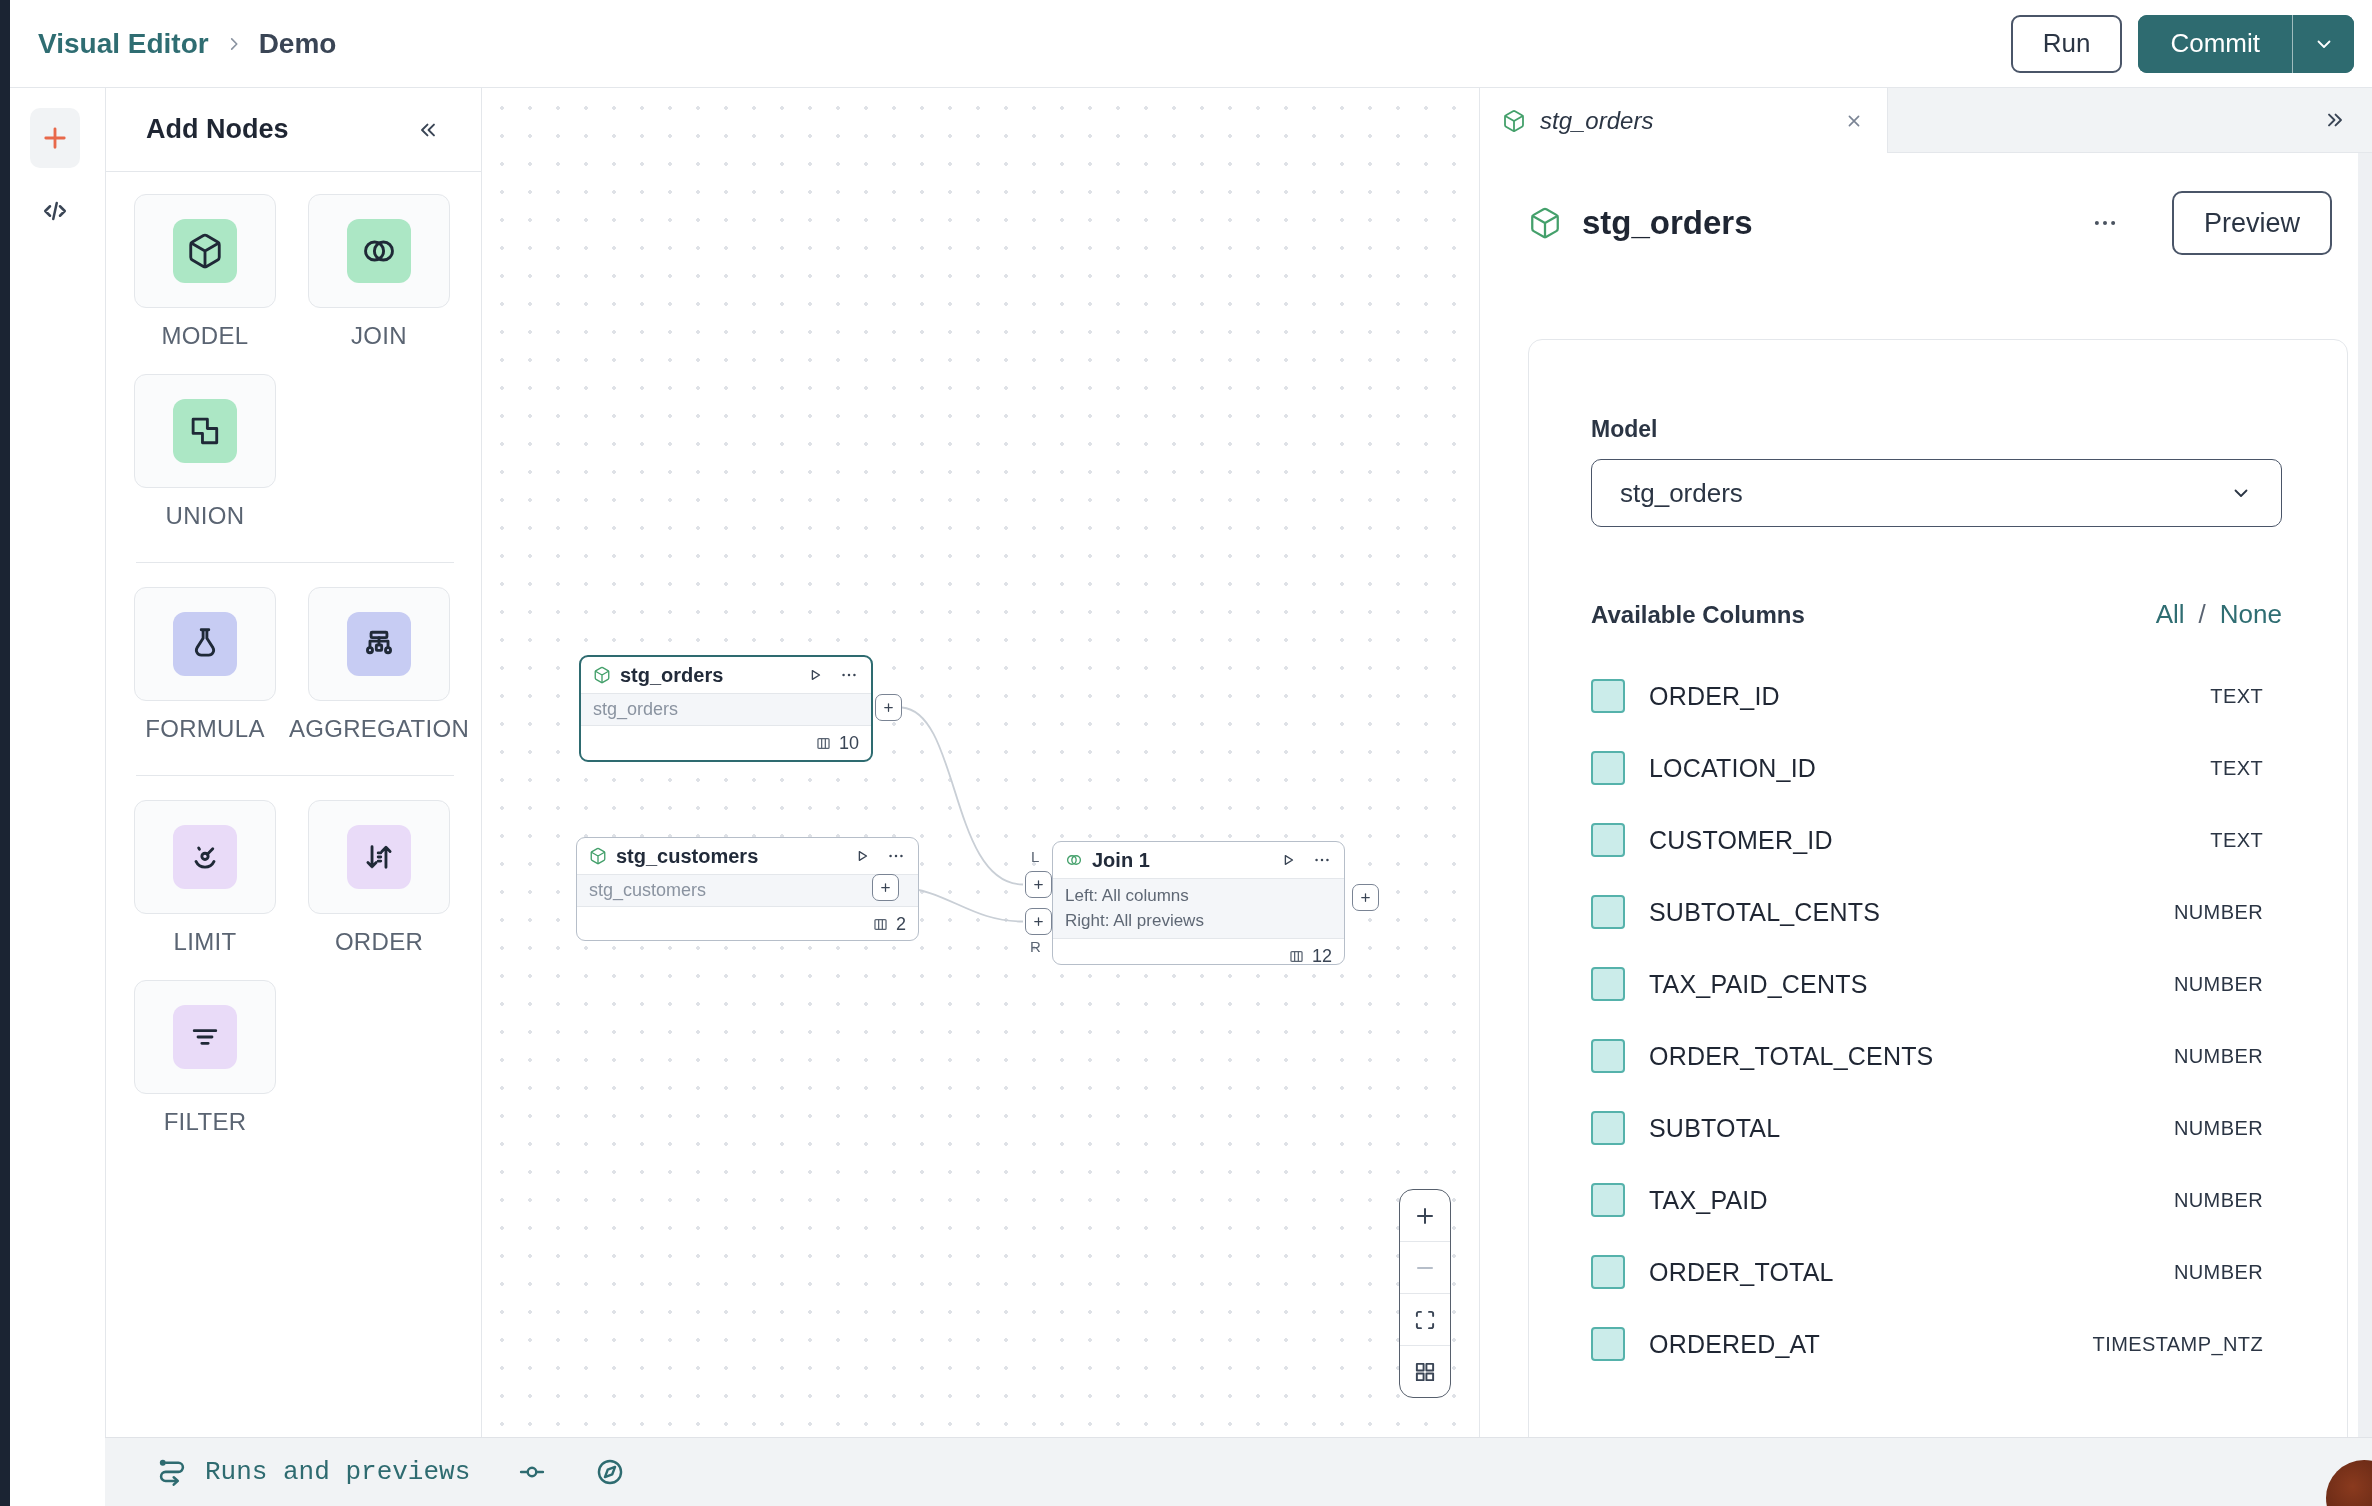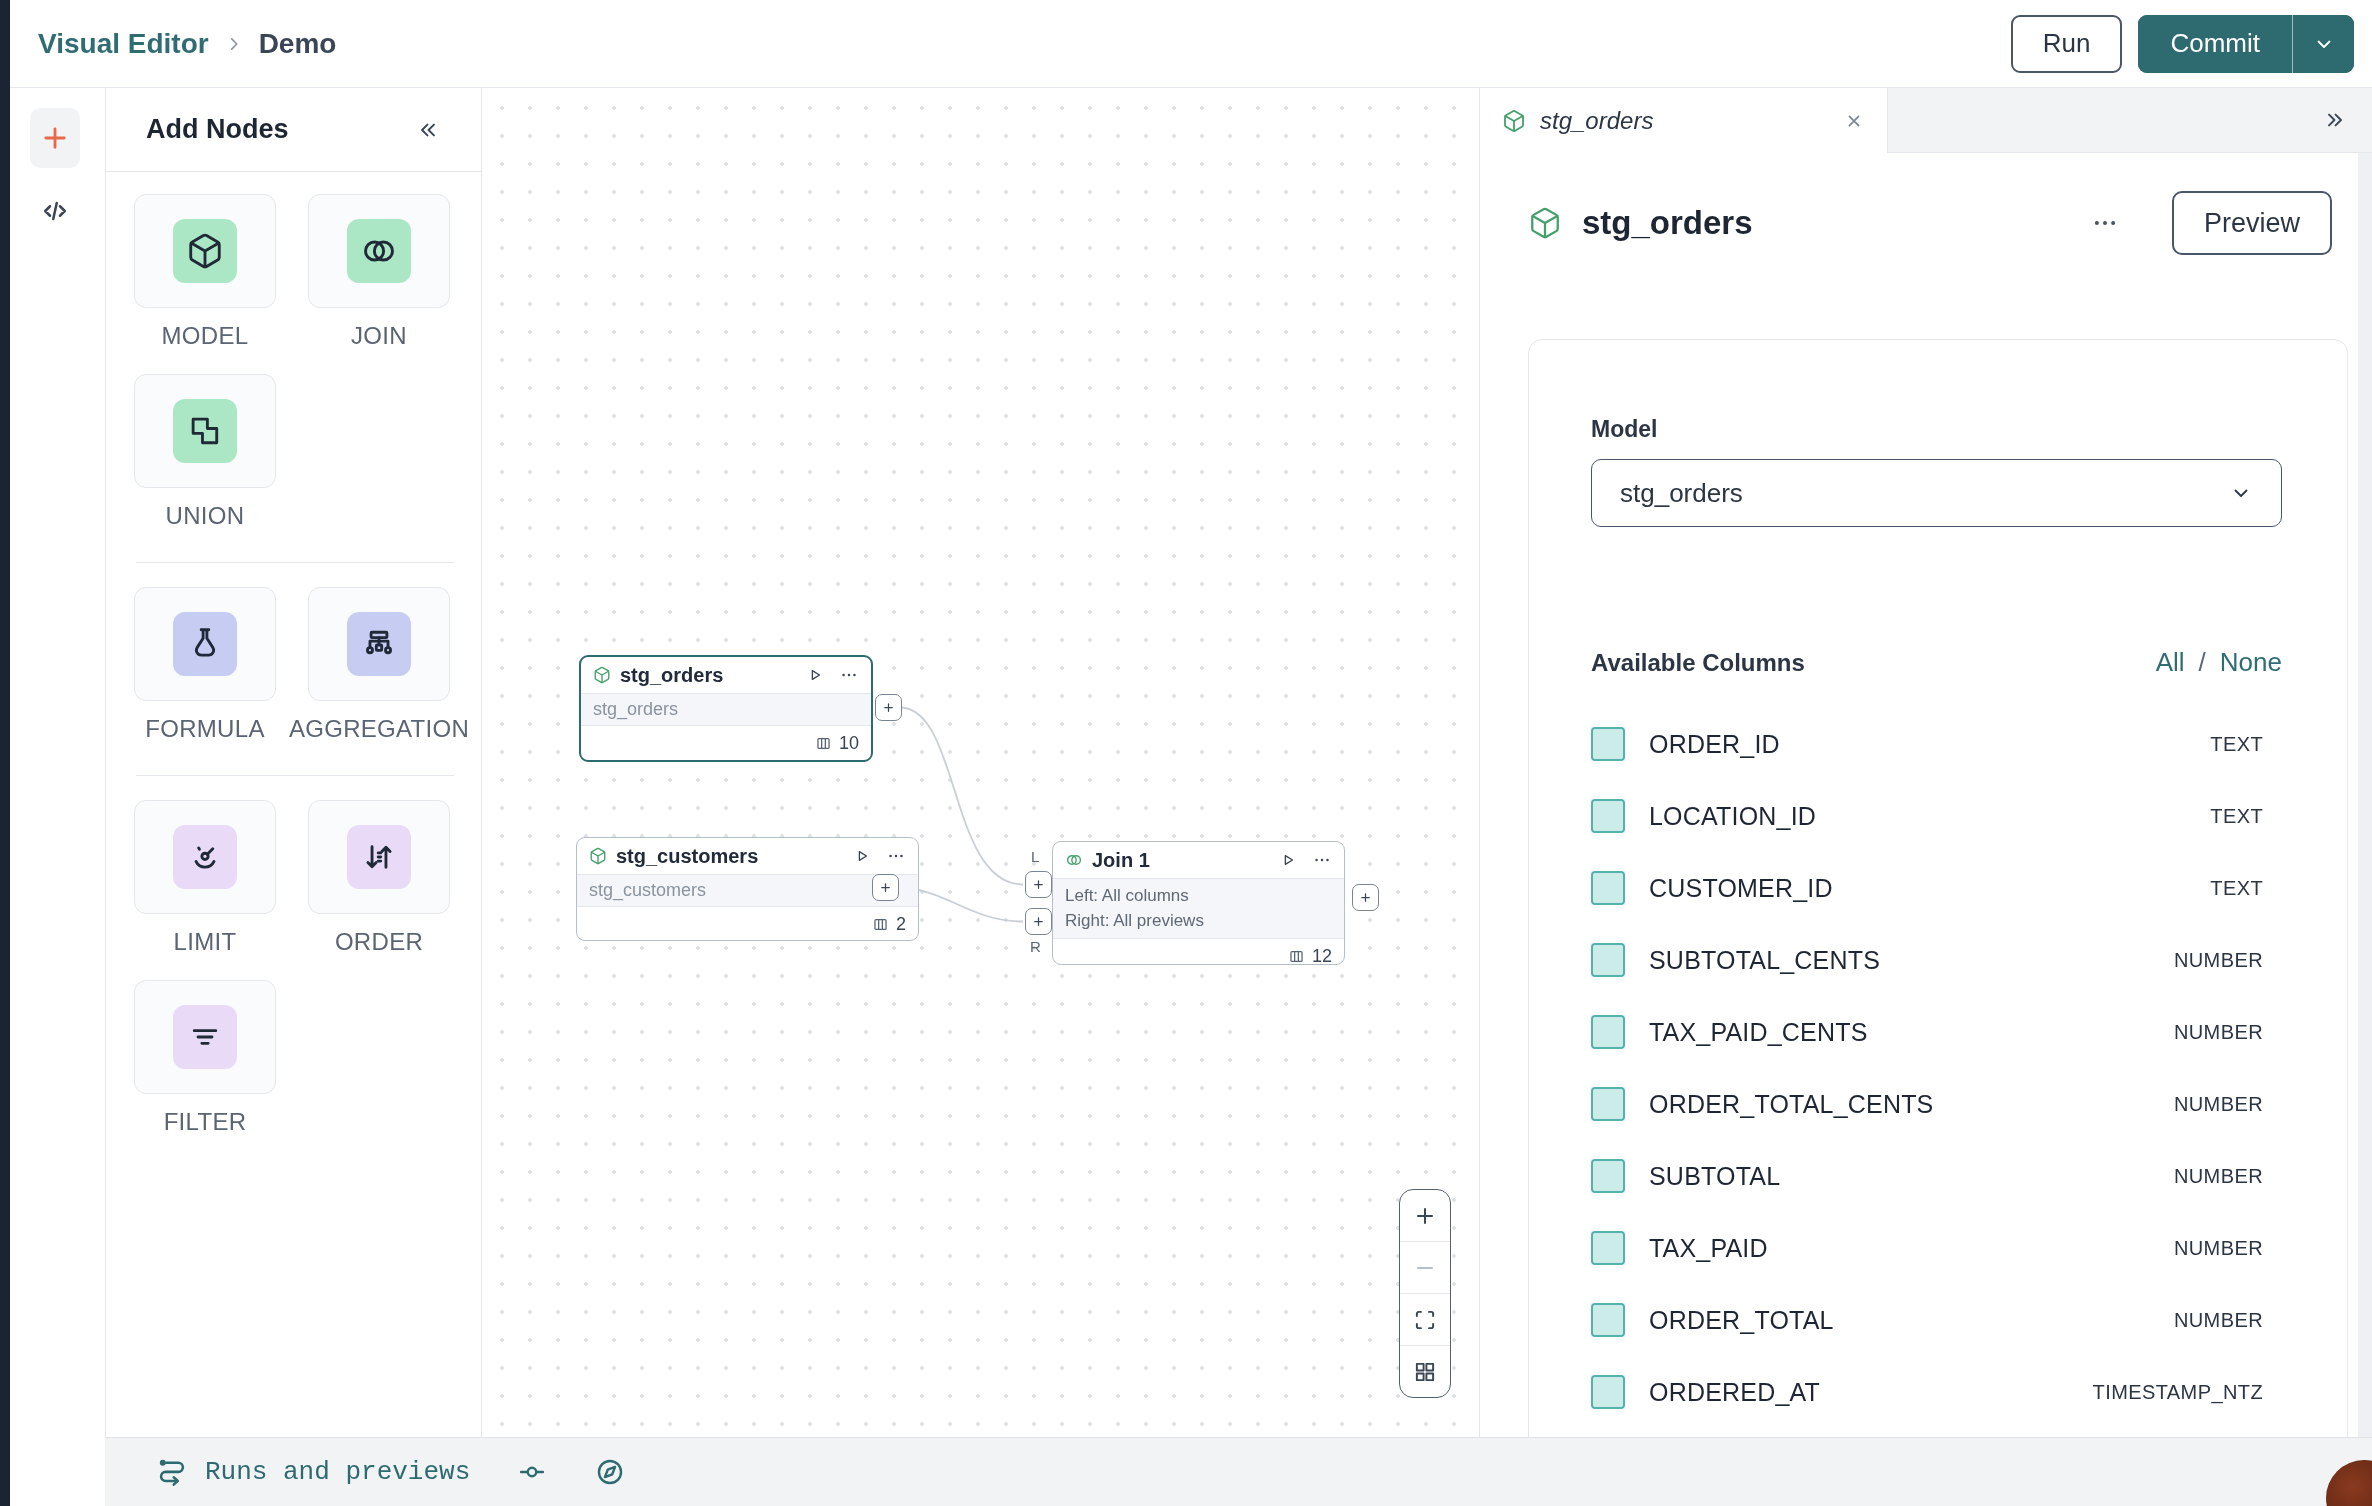--- a/index.html
+++ b/index.html
@@ -103,21 +103,21 @@
   .insp-menu{margin-left:auto;width:30px;height:30px;color:#4A5360;cursor:pointer;}
   .btn-preview{margin-left:32px;height:64px;padding:7px 30px;background:#fff;border:2px solid #4A5568;border-radius:10px;
                font-size:27px;color:#2B3544;font-family:inherit;cursor:pointer;}
   .insp-card{margin:84px 0 0 48px;width:820px;height:1160px;border:1.7px solid #E4E7EB;border-radius:14px;
              box-sizing:border-box;padding:76px 0 0 62px;}
   .fld-label{font-size:23px;font-weight:700;color:#2B3544;margin-bottom:16px;}
   .select{width:691px;height:68px;border:1.7px solid #4A5568;border-radius:10px;box-sizing:border-box;
           display:flex;align-items:center;padding:0 28px;cursor:pointer;background:#fff;}
   .select-value{font-size:26px;color:#2B3544;}
   .select-caret{margin-left:auto;width:24px;height:24px;color:#2B3544;}
-  .cols-head{margin-top:120px;width:691px;display:flex;align-items:baseline;}
+  .cols-head{margin-top:72px;width:691px;display:flex;align-items:baseline;}
   .cols-title{font-size:24px;font-weight:700;color:#2B3544;}
   .cols-links{margin-left:auto;display:flex;gap:14px;font-size:26px;}
   .lnk{color:#2F6D72;cursor:pointer;}
   .lnk-sep{color:#5A6472;}
   .col-rows{margin-top:30px;}
   .col-row{height:72px;display:flex;align-items:center;width:672px;}
   .cbx{width:34px;height:34px;box-sizing:border-box;border:2px solid #55B2AB;background:#CBECEA;border-radius:4px;
        cursor:pointer;flex:none;}
   .col-name{margin-left:24px;font-size:25px;color:#1F2633;letter-spacing:.2px;}
   .col-type{margin-left:auto;font-size:20px;color:#2B3544;letter-spacing:.4px;}

